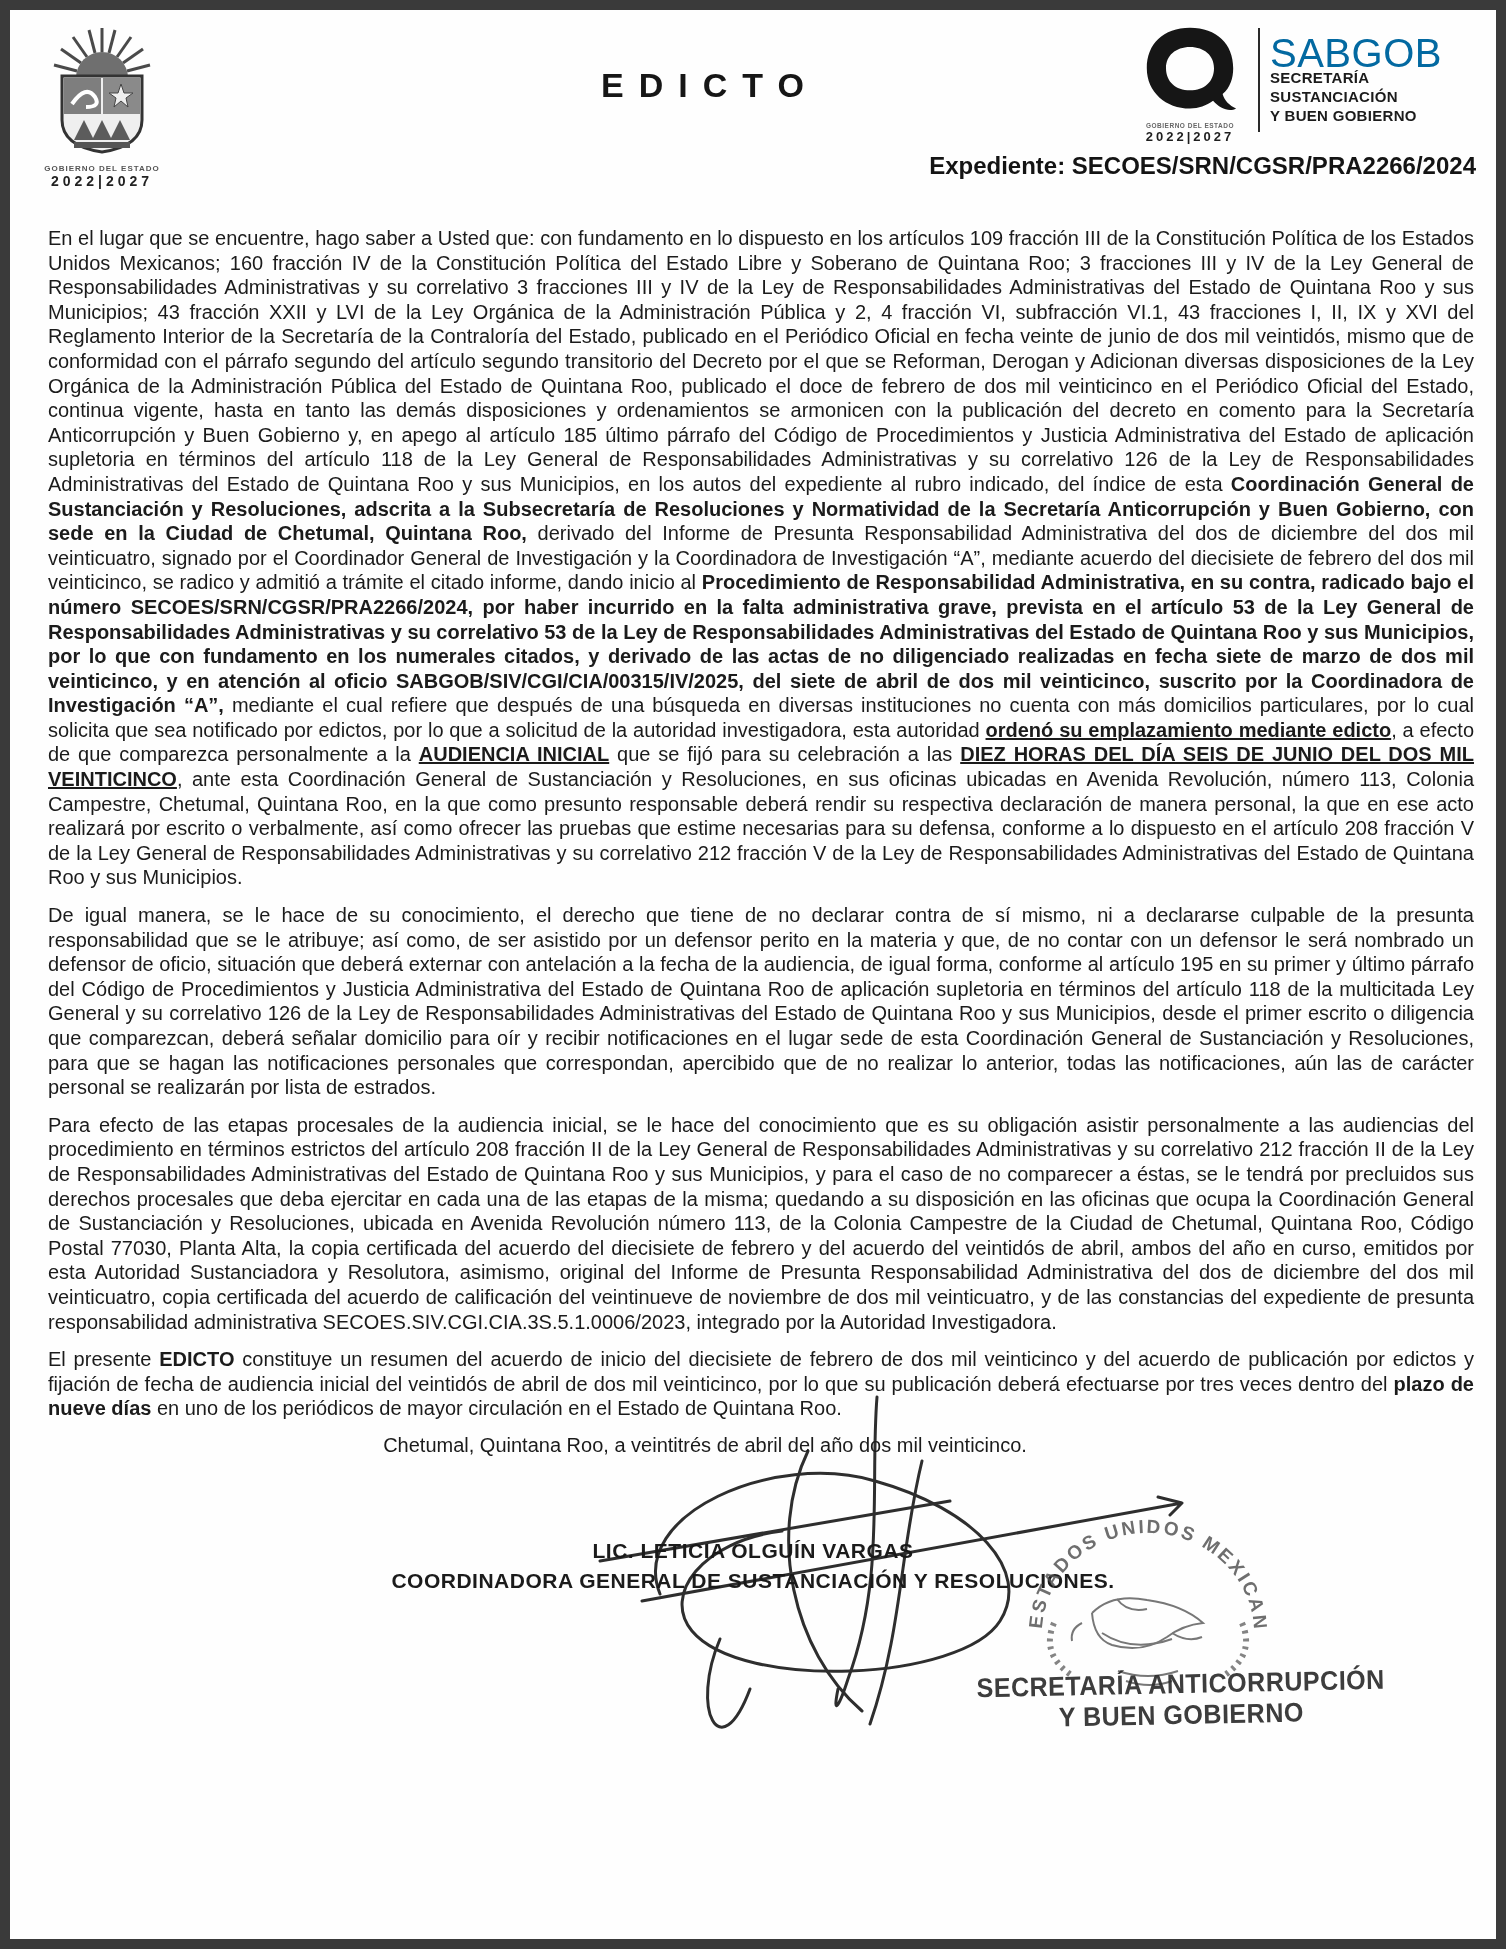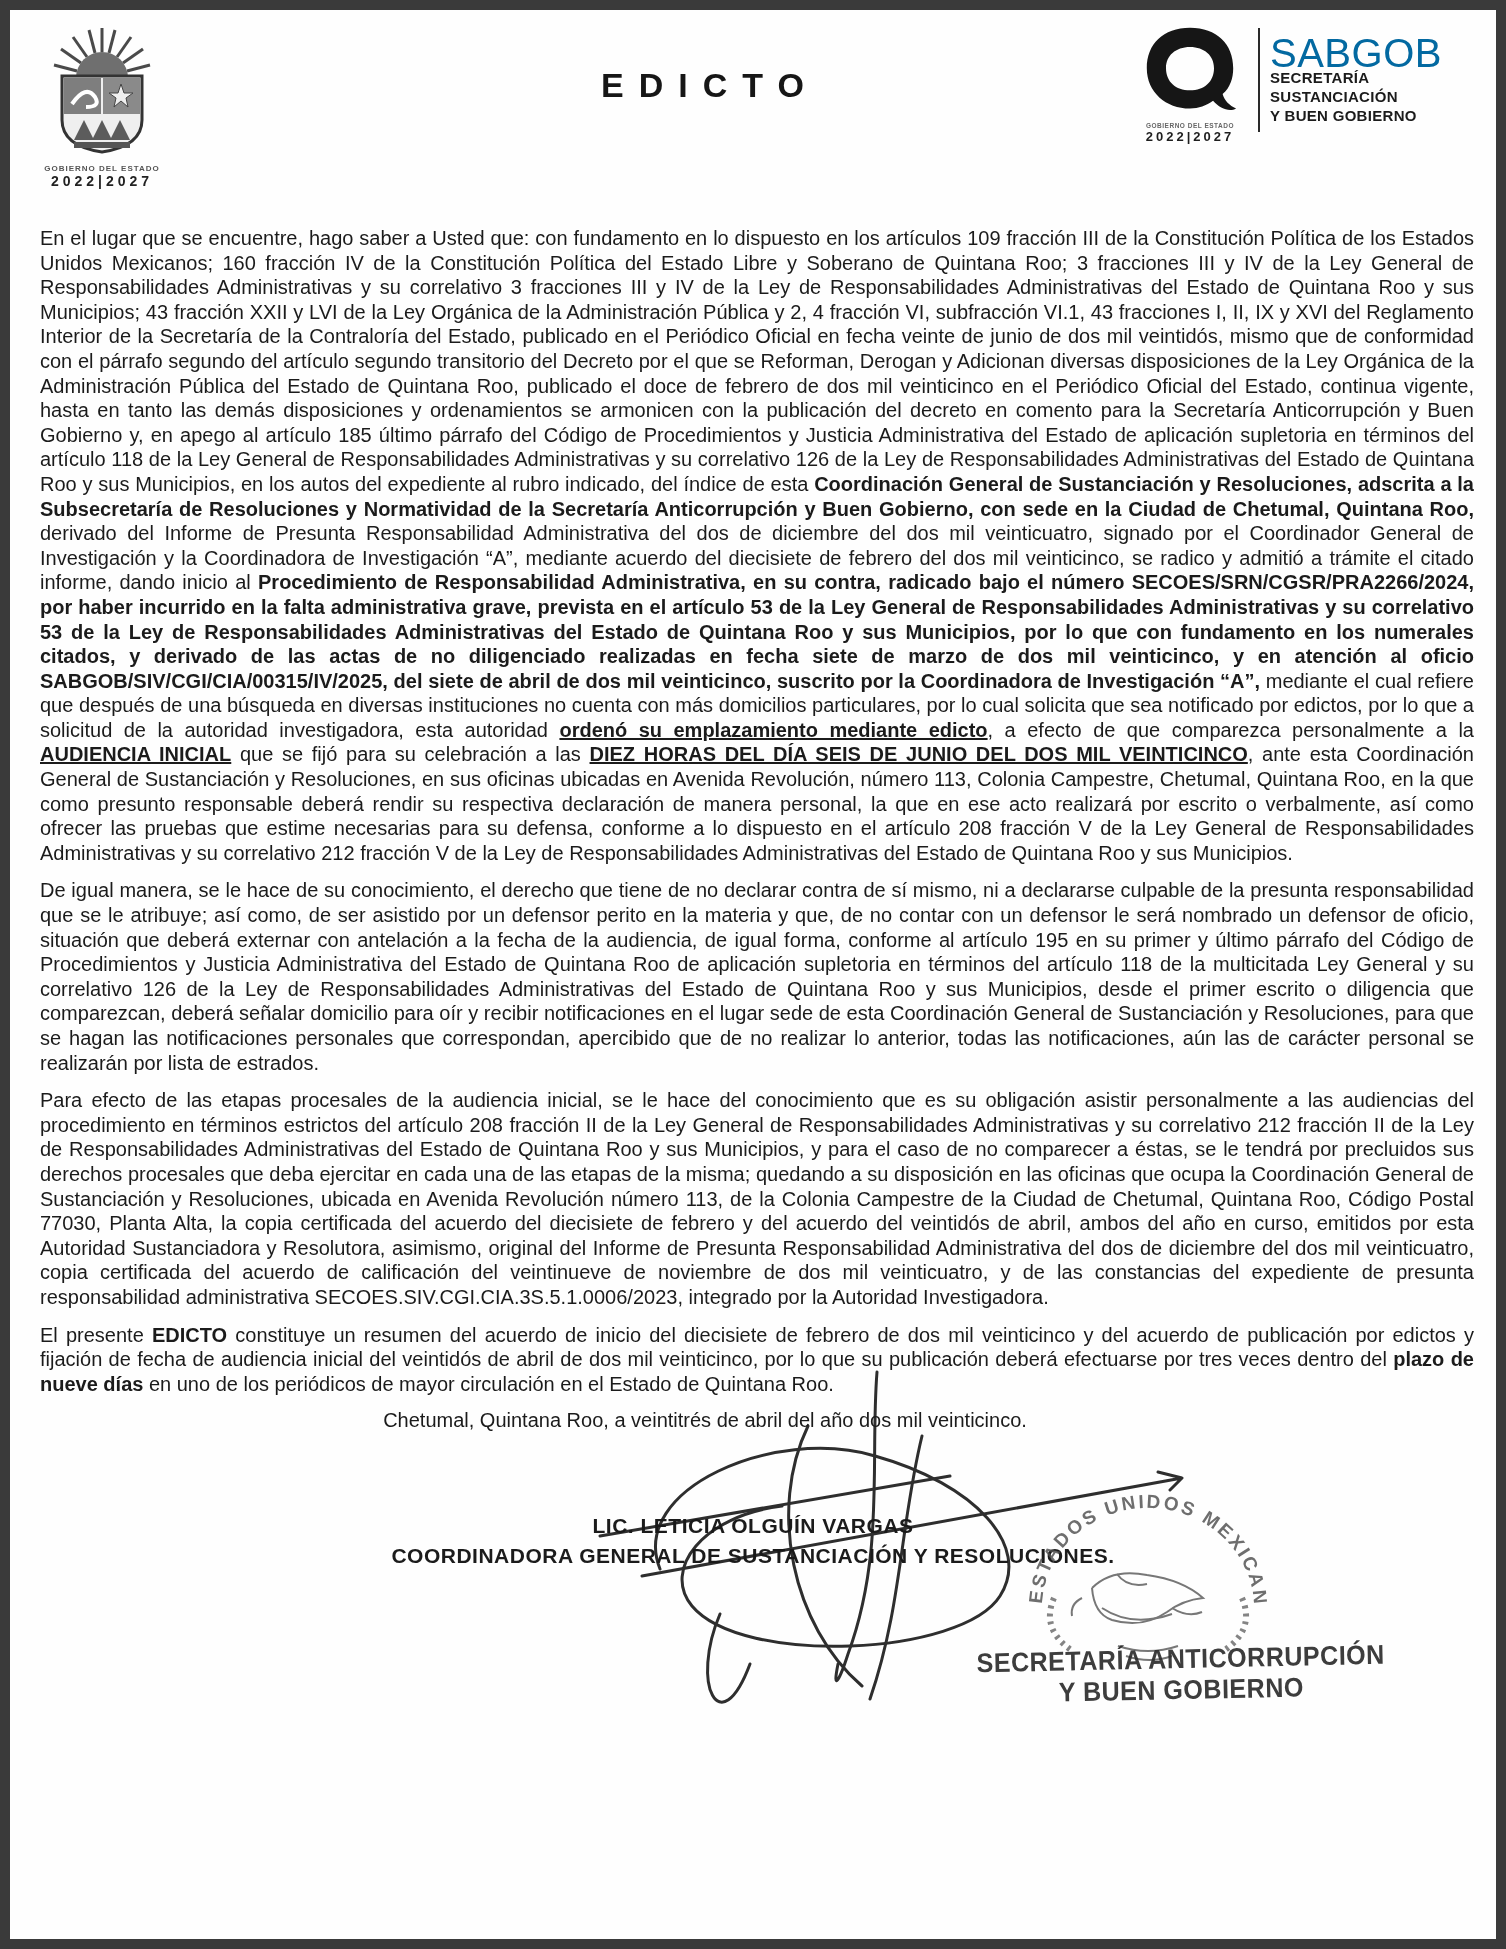--- a/index.html
+++ b/index.html
@@ -28,21 +28,21 @@
   .q-col .period{font-size:13px;font-weight:bold;letter-spacing:3px;color:#1e1e1e;}
   .logo-divider{width:2px;background:#2a2a2a;height:104px;margin:4px 10px 0 10px;}
   .logo-text{padding-top:14px;}
   .logo-text .brand{font-size:40px;font-weight:normal;letter-spacing:.5px;color:#0369a1;line-height:30px;}
   .logo-text .sub{font-size:15px;font-weight:bold;color:#1b1b1b;line-height:19px;letter-spacing:.3px;}
   .expediente{position:absolute;right:20px;top:142px;font-size:24px;font-weight:bold;color:#141414;}
   .summons{position:absolute;left:0;top:177px;width:100%;text-align:center;font-size:23px;font-weight:bold;color:#141414;padding-right:40px;box-sizing:border-box;}
   .u{text-decoration:underline;}
   .b{font-weight:bold;}
   
-  .body{padding:4px 22px 0 30px;text-align:justify;font-size:20px;line-height:24.6px;}
+  .body{padding:4px 22px 0 38px;text-align:justify;font-size:20px;line-height:24.6px;}
   .body p{margin:0 0 13px 0;}
   .closing{ text-align:center;font-size:20px;margin:10px 0 0 0;position:relative;left:-48px;}
   
   .footer{position:relative;height:250px;}
   .sig-name{margin-top:82px;text-align:center;font-size:21px;font-weight:bold;letter-spacing:.5px;}
   .sig-title{text-align:center;font-size:21px;font-weight:bold;letter-spacing:.5px;margin-top:6px;}
   .stamp-text{
     position:absolute;right:85px;top:130px;width:460px;text-align:center;
     font-size:27px;font-weight:bold;color:#2d2d2d;line-height:31px;letter-spacing:.5px;
     transform:rotate(-1.2deg) scaleX(.93);opacity:.92;
@@ -97,20 +97,21 @@
       </div>
       <div class="logo-divider"></div>
       <div class="logo-text">
         <div class="brand">SABGOB</div>
         <div class="sub">SECRETARÍA</div>
         <div class="sub">SUSTANCIACIÓN</div>
         <div class="sub">Y BUEN GOBIERNO</div>
       </div>
     </div>
 
+    <div class="expediente">Expediente: SECOES/SRN/CGSR/PRA2266/2024</div>
 
   </div>
 
   <div class="body">
       <p><span>En el lugar que se encuentre, hago saber a Usted que: con fundamento en lo dispuesto en los artículos 109 fracción III de la Constitución Política de los Estados Unidos Mexicanos; 160 fracción IV de la Constitución Política del Estado Libre y Soberano de Quintana Roo; 3 fracciones III y IV de la Ley General de Responsabilidades Administrativas y su correlativo 3 fracciones III y IV de la Ley de Responsabilidades Administrativas del Estado de Quintana Roo y sus Municipios; 43 fracción XXII y LVI de la Ley Orgánica de la Administración Pública y 2, 4 fracción VI, subfracción VI.1, 43 fracciones I, II, IX y XVI del Reglamento Interior de la Secretaría de la Contraloría del Estado, publicado en el Periódico Oficial en fecha veinte de junio de dos mil veintidós,  mismo que de conformidad con el párrafo segundo del artículo segundo transitorio del Decreto por el que se Reforman, Derogan y Adicionan diversas disposiciones de la Ley Orgánica de la Administración Pública del Estado de Quintana Roo, publicado el doce de febrero de dos mil veinticinco en el Periódico Oficial del Estado, continua vigente, hasta en tanto las demás disposiciones y ordenamientos se armonicen con la publicación del decreto en comento para la Secretaría Anticorrupción y Buen Gobierno y, en apego al artículo 185 último párrafo del Código de Procedimientos y Justicia Administrativa del Estado de aplicación supletoria en términos del artículo 118 de la Ley General de Responsabilidades Administrativas y su correlativo 126 de la Ley de Responsabilidades Administrativas del Estado de Quintana Roo y sus Municipios, en los autos del expediente al rubro indicado, del índice de esta </span><span class="b">Coordinación General de Sustanciación y Resoluciones, adscrita a la Subsecretaría de Resoluciones y Normatividad de la Secretaría Anticorrupción y Buen Gobierno, con sede en la Ciudad de Chetumal, Quintana Roo,</span><span> derivado del Informe de Presunta Responsabilidad Administrativa del dos de diciembre del dos mil veinticuatro, signado por el Coordinador General de Investigación y la Coordinadora de Investigación “A”, mediante acuerdo del diecisiete de febrero del dos mil veinticinco, se radico y admitió a trámite el citado informe, dando inicio al </span><span class="b">Procedimiento de Responsabilidad Administrativa, en su contra, radicado bajo el número SECOES/SRN/CGSR/PRA2266/2024, por haber incurrido en la falta administrativa grave, prevista en el artículo 53 de la Ley General de Responsabilidades Administrativas y su correlativo 53 de la Ley de Responsabilidades Administrativas del Estado de Quintana Roo y sus Municipios, por lo que con fundamento en los numerales citados, y derivado de las actas de no diligenciado realizadas en fecha siete de marzo de dos mil veinticinco, y en atención al oficio SABGOB/SIV/CGI/CIA/00315/IV/2025, del siete de abril de dos mil veinticinco, suscrito por la Coordinadora de Investigación “A”,</span><span> mediante el cual refiere que después de una búsqueda en diversas instituciones no cuenta con más domicilios particulares, por lo cual solicita que sea notificado por edictos, por lo que a solicitud de la autoridad investigadora, esta autoridad </span><span class="b u">ordenó su emplazamiento mediante edicto</span><span>, a efecto de que comparezca personalmente a la </span><span class="b u">AUDIENCIA INICIAL</span><span> que se fijó para su celebración a las </span><span class="b u">DIEZ HORAS DEL DÍA SEIS DE JUNIO DEL DOS MIL VEINTICINCO</span><span>, ante esta Coordinación General de Sustanciación y Resoluciones, en sus oficinas ubicadas en Avenida Revolución, número 113, Colonia Campestre, Chetumal, Quintana Roo, en la que como presunto responsable deberá rendir su respectiva declaración de manera personal, la que en ese acto realizará por escrito o verbalmente, así como ofrecer las pruebas que estime necesarias para su defensa, conforme a lo dispuesto en el artículo 208 fracción V de la Ley General de Responsabilidades Administrativas y su correlativo 212 fracción V de la Ley de Responsabilidades Administrativas del Estado de Quintana Roo y sus Municipios.</span></p>
       <p><span>De igual manera, se le hace de su conocimiento, el derecho que tiene de no declarar contra de sí mismo, ni a declararse culpable de la presunta responsabilidad que se le atribuye; así como, de ser asistido por un defensor perito en la materia y que, de no contar con un defensor le será nombrado un defensor de oficio, situación que deberá externar con antelación a la fecha de la audiencia, de igual forma, conforme al artículo 195 en su primer y último párrafo del Código de Procedimientos y Justicia Administrativa del Estado de Quintana Roo de aplicación supletoria en términos del artículo 118 de la multicitada Ley General y su correlativo 126 de la Ley de Responsabilidades Administrativas del Estado de Quintana Roo y sus Municipios, desde el primer escrito o diligencia que comparezcan, deberá señalar domicilio para oír y recibir notificaciones en el lugar sede de esta Coordinación General de Sustanciación y Resoluciones, para que se hagan las notificaciones personales que correspondan, apercibido que de no realizar lo anterior, todas las notificaciones, aún las de carácter personal se realizarán por lista de estrados.</span></p>
       <p><span>Para efecto de las etapas procesales de la audiencia inicial, se le hace del conocimiento que es su obligación asistir personalmente a las audiencias del procedimiento en términos estrictos del artículo 208 fracción II de la Ley General de Responsabilidades Administrativas y su correlativo 212 fracción II de la Ley de Responsabilidades Administrativas del Estado de Quintana Roo y sus Municipios, y para el caso de no comparecer a éstas, se le tendrá por precluidos sus derechos procesales que deba ejercitar en cada una de las etapas de la misma; quedando a su disposición en las oficinas que ocupa la Coordinación General de Sustanciación y Resoluciones, ubicada en Avenida Revolución número 113, de la Colonia Campestre de la Ciudad de Chetumal, Quintana Roo, Código Postal 77030, Planta Alta, la copia certificada del acuerdo del diecisiete de febrero y del acuerdo del veintidós de abril, ambos del año en curso, emitidos por esta Autoridad Sustanciadora y Resolutora, asimismo, original del Informe de Presunta Responsabilidad Administrativa del dos de diciembre del dos mil veinticuatro, copia certificada del acuerdo de calificación del veintinueve de noviembre de dos mil veinticuatro, y de las constancias del expediente de presunta responsabilidad administrativa SECOES.SIV.CGI.CIA.3S.5.1.0006/2023, integrado por la Autoridad Investigadora.</span></p>
       <p><span>El presente </span><span class="b">EDICTO</span><span> constituye un resumen del acuerdo de inicio del diecisiete de febrero de dos mil veinticinco y del acuerdo de publicación por edictos y fijación de fecha de audiencia inicial del veintidós de abril de dos mil veinticinco, por lo que su publicación deberá efectuarse por tres veces dentro del </span><span class="b">plazo de nueve días</span><span> en uno de los periódicos de mayor circulación en el Estado de Quintana Roo.</span></p>
     </div>
 

